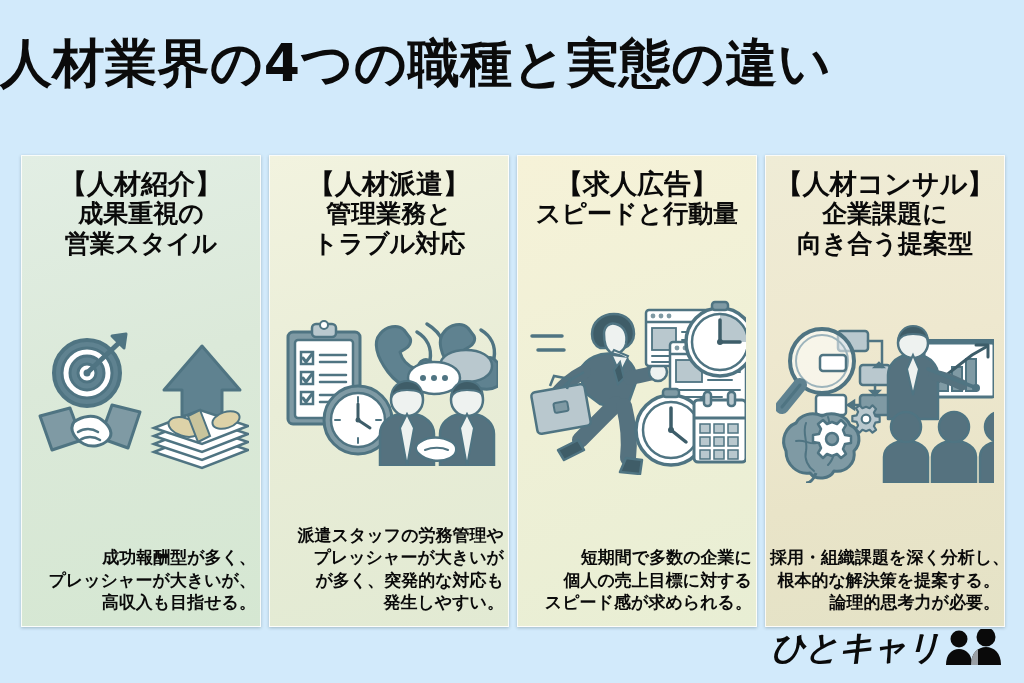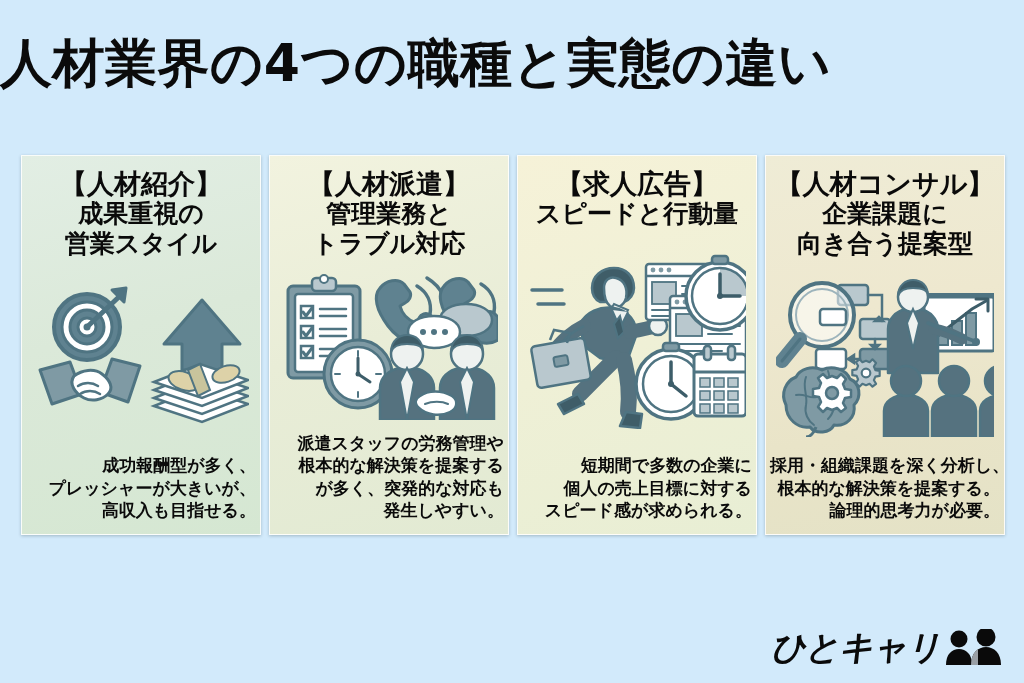--- a/index.html
+++ b/index.html
@@ -39,21 +39,21 @@
     white-space: nowrap;
     font-family: "DejaVu Sans", "Liberation Sans", sans-serif;
   }
 
   
   .cards {
     position: absolute;
     top: 155px;
     left: 21px;
     width: 984px;
-    height: 380px;
+    height: 472px;
     display: flex;
     gap: 8px;
   }
   .card {
     position: relative;
     flex: 1 1 0;
     border: 1px solid rgba(255,255,255,0.85);
     box-shadow: 0 1px 3px rgba(40,60,70,0.28);
     display: flex;
     flex-direction: column;
@@ -260,21 +260,21 @@
               <path d="M171 82 C171 70, 180 65, 187 65 C196 65, 203 71, 203 82 C203 76, 196 74, 187 74 C180 74, 173 76, 171 82 Z" fill="#3f5d68" stroke="#4f7482" stroke-width="2"></path>
               <path d="M187 98 L180 112 L187 150 L194 112 Z" fill="#eef2f0" stroke="#4f7482" stroke-width="2"></path>
             </g>
             <path d="M140 126 C148 120, 162 120, 172 126 C178 130, 178 138, 170 142 C160 147, 146 145, 139 138 C134 133, 135 129, 140 126 Z" fill="#ffffff" stroke="#4f7482" stroke-width="2.5" stroke-linejoin="round"></path>
             <path d="M145 134 C152 131, 162 131, 168 134" fill="none" stroke="#4f7482" stroke-width="2" stroke-linecap="round"></path>
           </g>
         </svg>
       </div>
       <div class="card-body">
         <div class="ln">派遣スタッフの労務管理や</div>
-        <div class="ln">根本的な解決策を提案する</div>
+        <div class="ln">プレッシャーが大きいが</div>
         <div class="ln">が多く、突発的な対応も</div>
         <div class="ln">発生しやすい。</div>
       </div>
     </div>
 
     <div class="card c3">
       <div class="card-head">
         <div class="ttl">【求人広告】</div>
         <div class="sub">スピードと行動量</div>
       </div>

